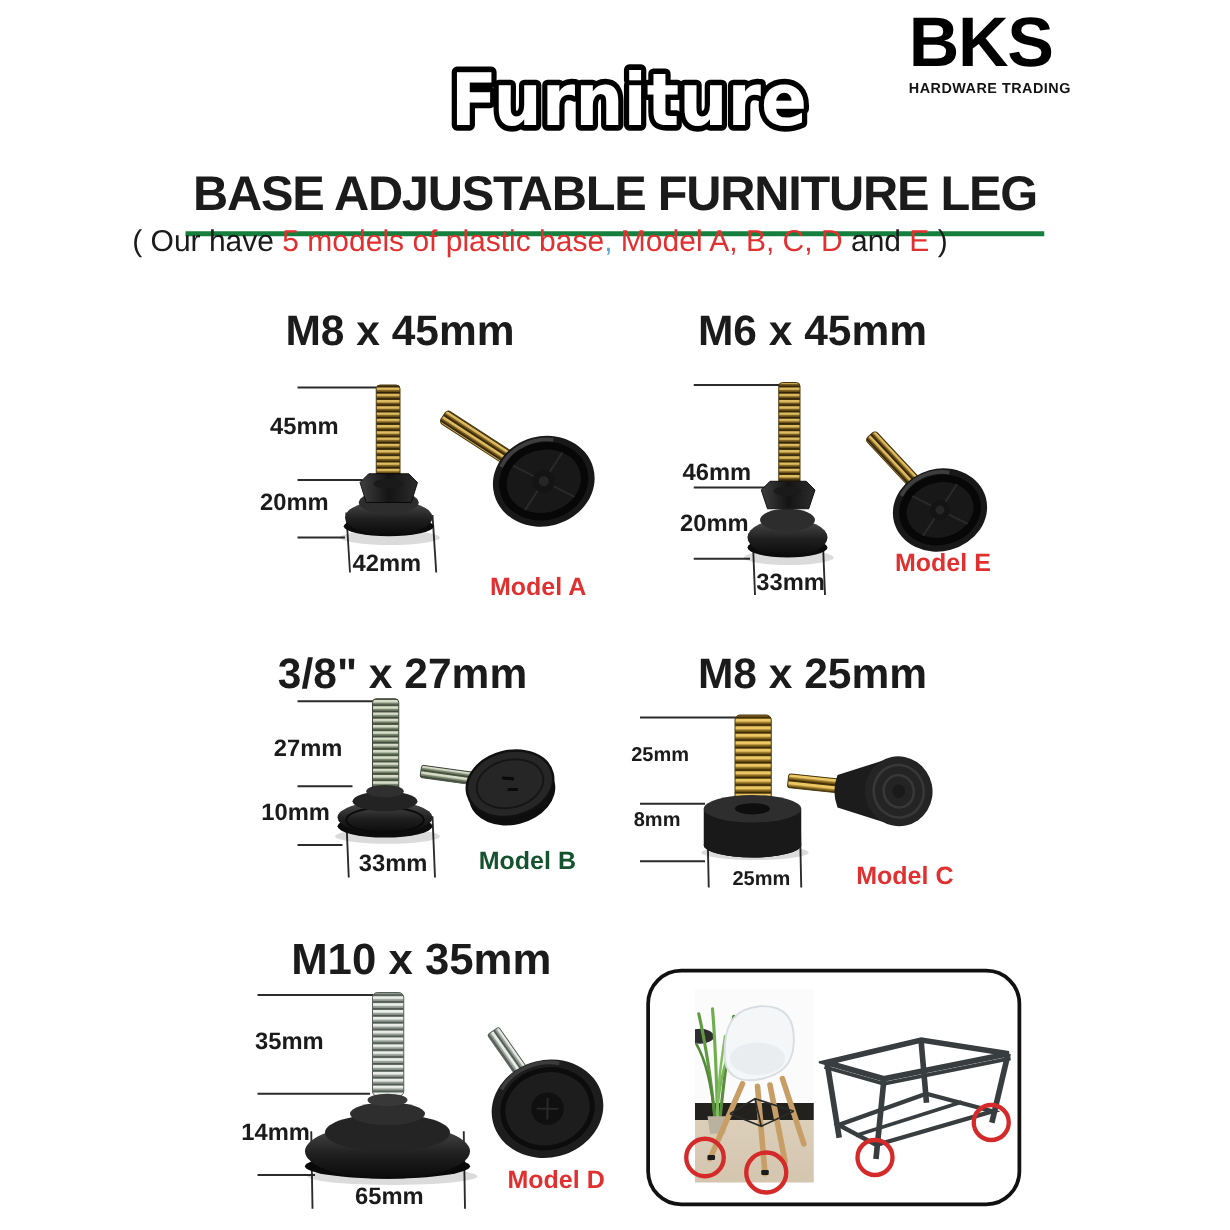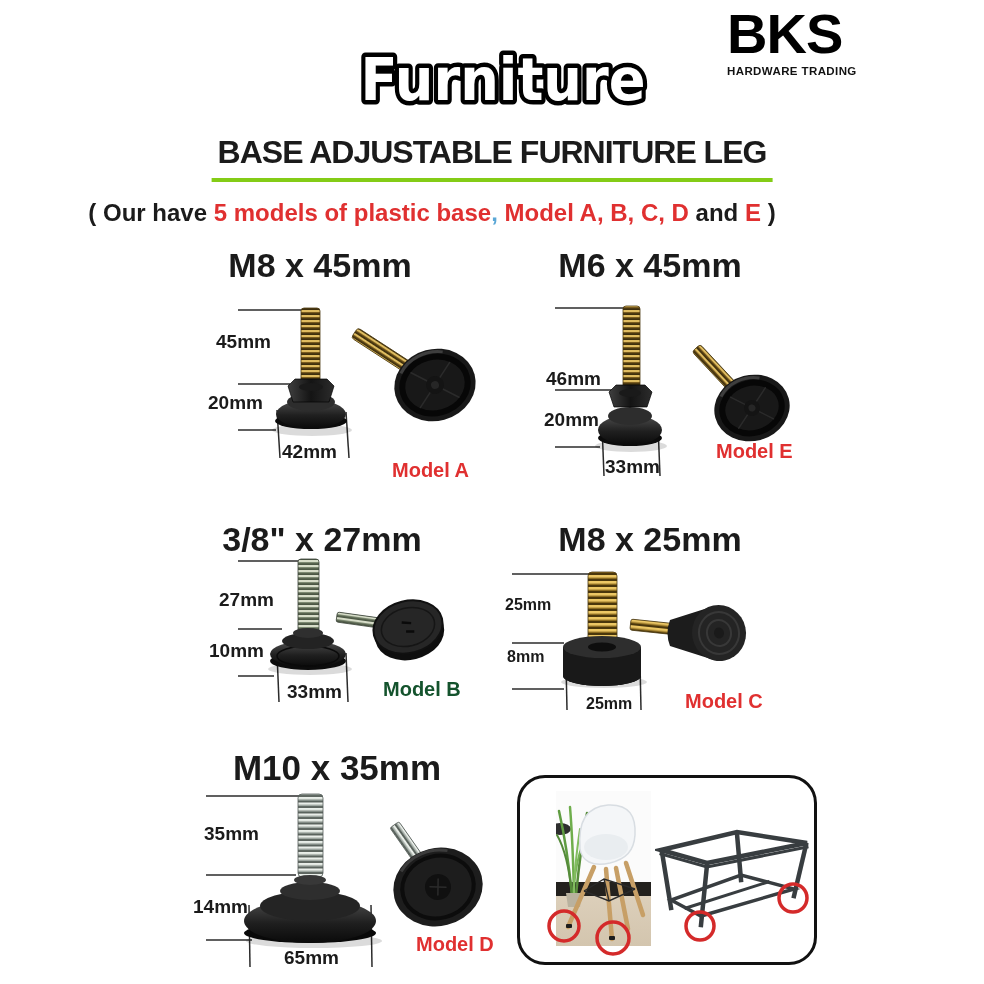--- a/index.html
+++ b/index.html
@@ -4,24 +4,24 @@
 <style>
   html,body{margin:0;padding:0;background:#fff;}
   .page{position:relative;width:984px;height:984px;background:#ffffff;overflow:hidden;
         font-family:"Liberation Sans","DejaVu Sans",sans-serif;color:#1b1b1b;}
   
   .furn-svg{position:absolute;left:338px;top:34px;width:330px;height:92px;}
   .bks{position:absolute;left:727px;top:6px;width:160px;}
   .bks-name{font-size:56px;font-weight:bold;letter-spacing:-1px;line-height:1;}
   .bks-tag{font-size:11.5px;font-weight:bold;color:#121212;letter-spacing:.4px;margin-top:3px;}
   .main-title{position:absolute;left:50%;top:134px;transform:translateX(-50%);margin:0;
-      font-size:32px;font-weight:bold;letter-spacing:-1px;white-space:nowrap;
-      border-bottom:4px solid #84cc16;padding:0 6px 7px 6px;}
-  .subtitle{position:absolute;left:0;top:199px;width:864px;text-align:center;
-      font-size:24px;font-weight:bold;white-space:nowrap;}
+      font-size:39px;font-weight:bold;letter-spacing:-1px;white-space:nowrap;
+      border-bottom:4px solid #15803d;padding:0 6px 7px 6px;}
+  .subtitle{position:absolute;left:0;top:180px;width:864px;text-align:center;
+      font-size:24px;font-weight:normal;white-space:nowrap;}
   .subtitle span{white-space:pre;}
   
   .sec-title{position:absolute;font-size:34px;font-weight:bold;text-align:center;white-space:nowrap;}
   .dim{position:absolute;font-size:19px;font-weight:bold;white-space:nowrap;}
   .dim-sm{position:absolute;font-size:16px;font-weight:bold;white-space:nowrap;}
   .model{position:absolute;font-size:20px;font-weight:bold;white-space:nowrap;}
   .illus{position:absolute;}
   .illus line{stroke:#2b2b2b;stroke-width:1.5;}
   
   .usage-box{position:absolute;left:517px;top:775px;width:300px;height:190px;
@@ -226,21 +226,21 @@
         </g>
       </g>
     </svg>
   </section>
 
   <section>
     <div class="sec-title" style="left:217px;top:748px;width:240px;font-size:35px;">M10 x 35mm</div>
     <div class="dim" style="left:204px;top:823px;">35mm</div>
     <div class="dim" style="left:193px;top:896px;">14mm</div>
     <div class="dim" style="left:284px;top:947px;">65mm</div>
-    <div class="model" style="left: 416px; top: 933px; color: rgb(224, 48, 48);">Model D</div>
+    <div class="model" style="left: 406px; top: 933px; color: rgb(224, 48, 48);">Model D</div>
     <svg class="illus" style="left:190px;top:775px;" width="305" height="205" viewBox="0 0 305 205">
       <line x1="16" y1="21" x2="109" y2="21"></line>
         <line x1="16" y1="100" x2="106" y2="100"></line>
       <line x1="16" y1="165" x2="62" y2="165"></line>
         <line x1="59" y1="130" x2="60" y2="192"></line>
         <line x1="181" y1="130" x2="182" y2="192"></line>
       <ellipse cx="124" cy="166" rx="68" ry="7" fill="rgba(0,0,0,0.14)"></ellipse>
       <g>
         <rect x="108" y="19" width="25" height="83" rx="4" fill="url(#patZinc)" stroke="#565e5a" stroke-width="0.8"></rect>
         <ellipse cx="120" cy="158" rx="66" ry="10" fill="#090909"></ellipse>

